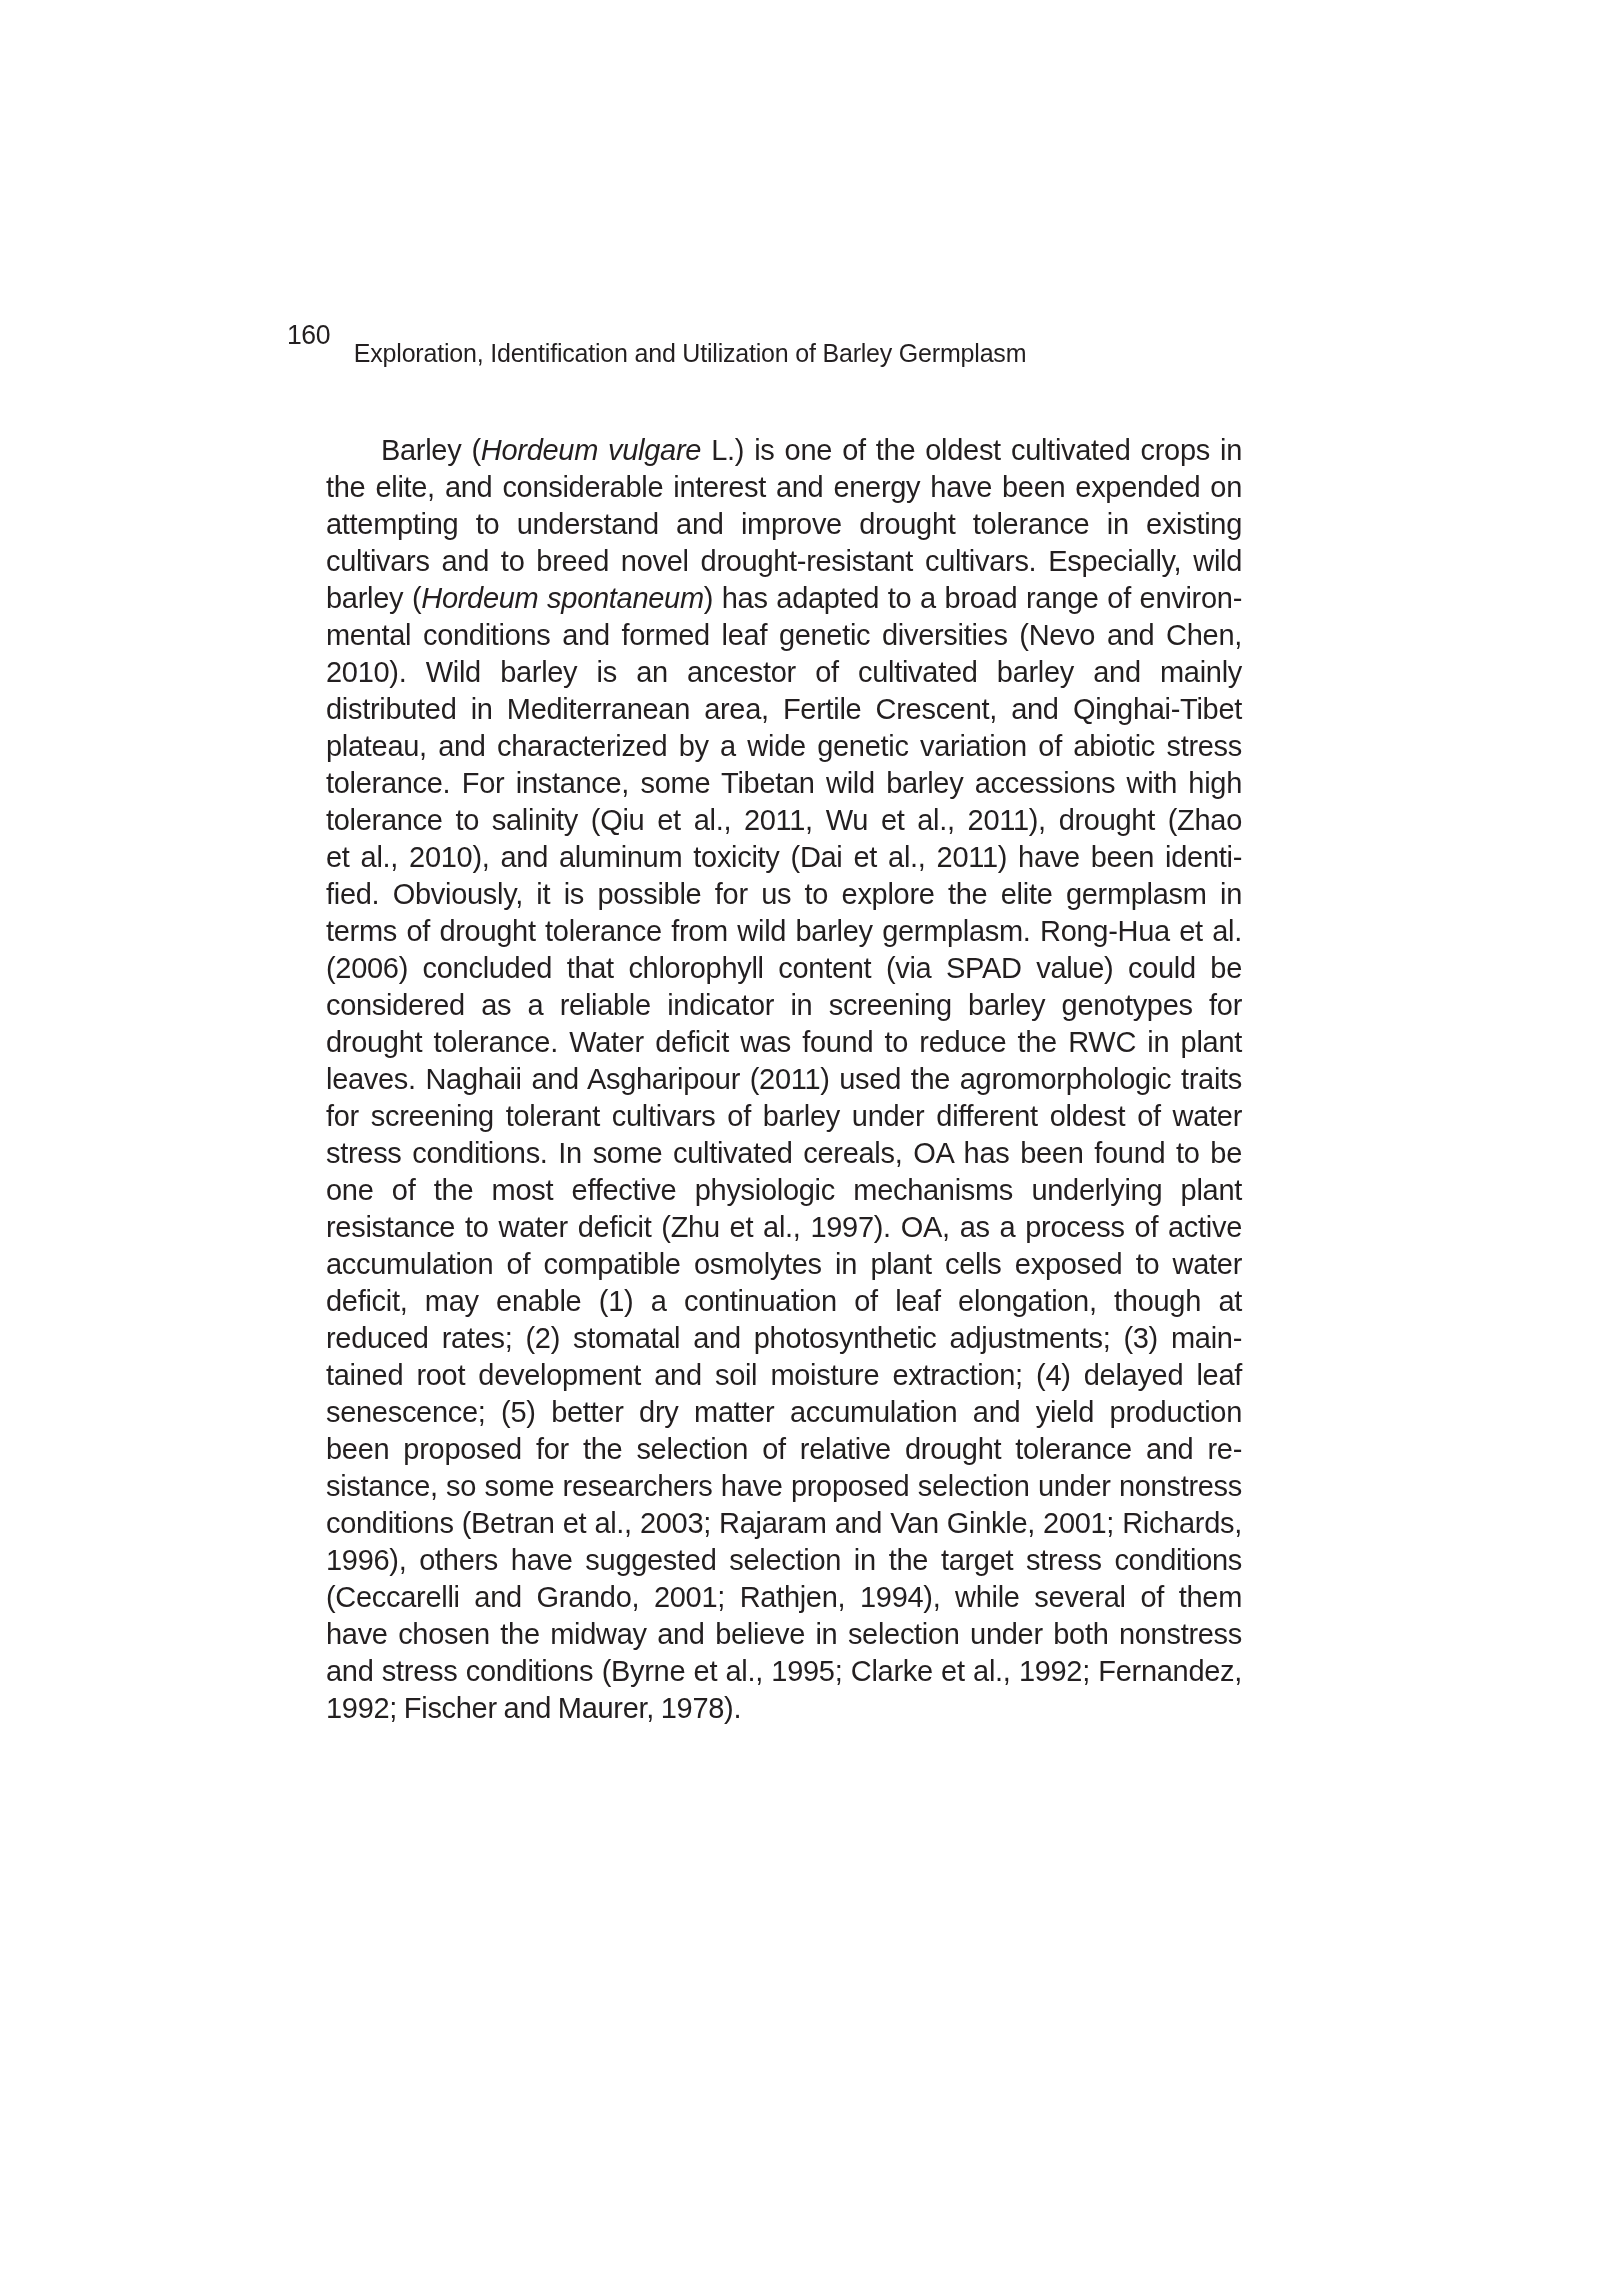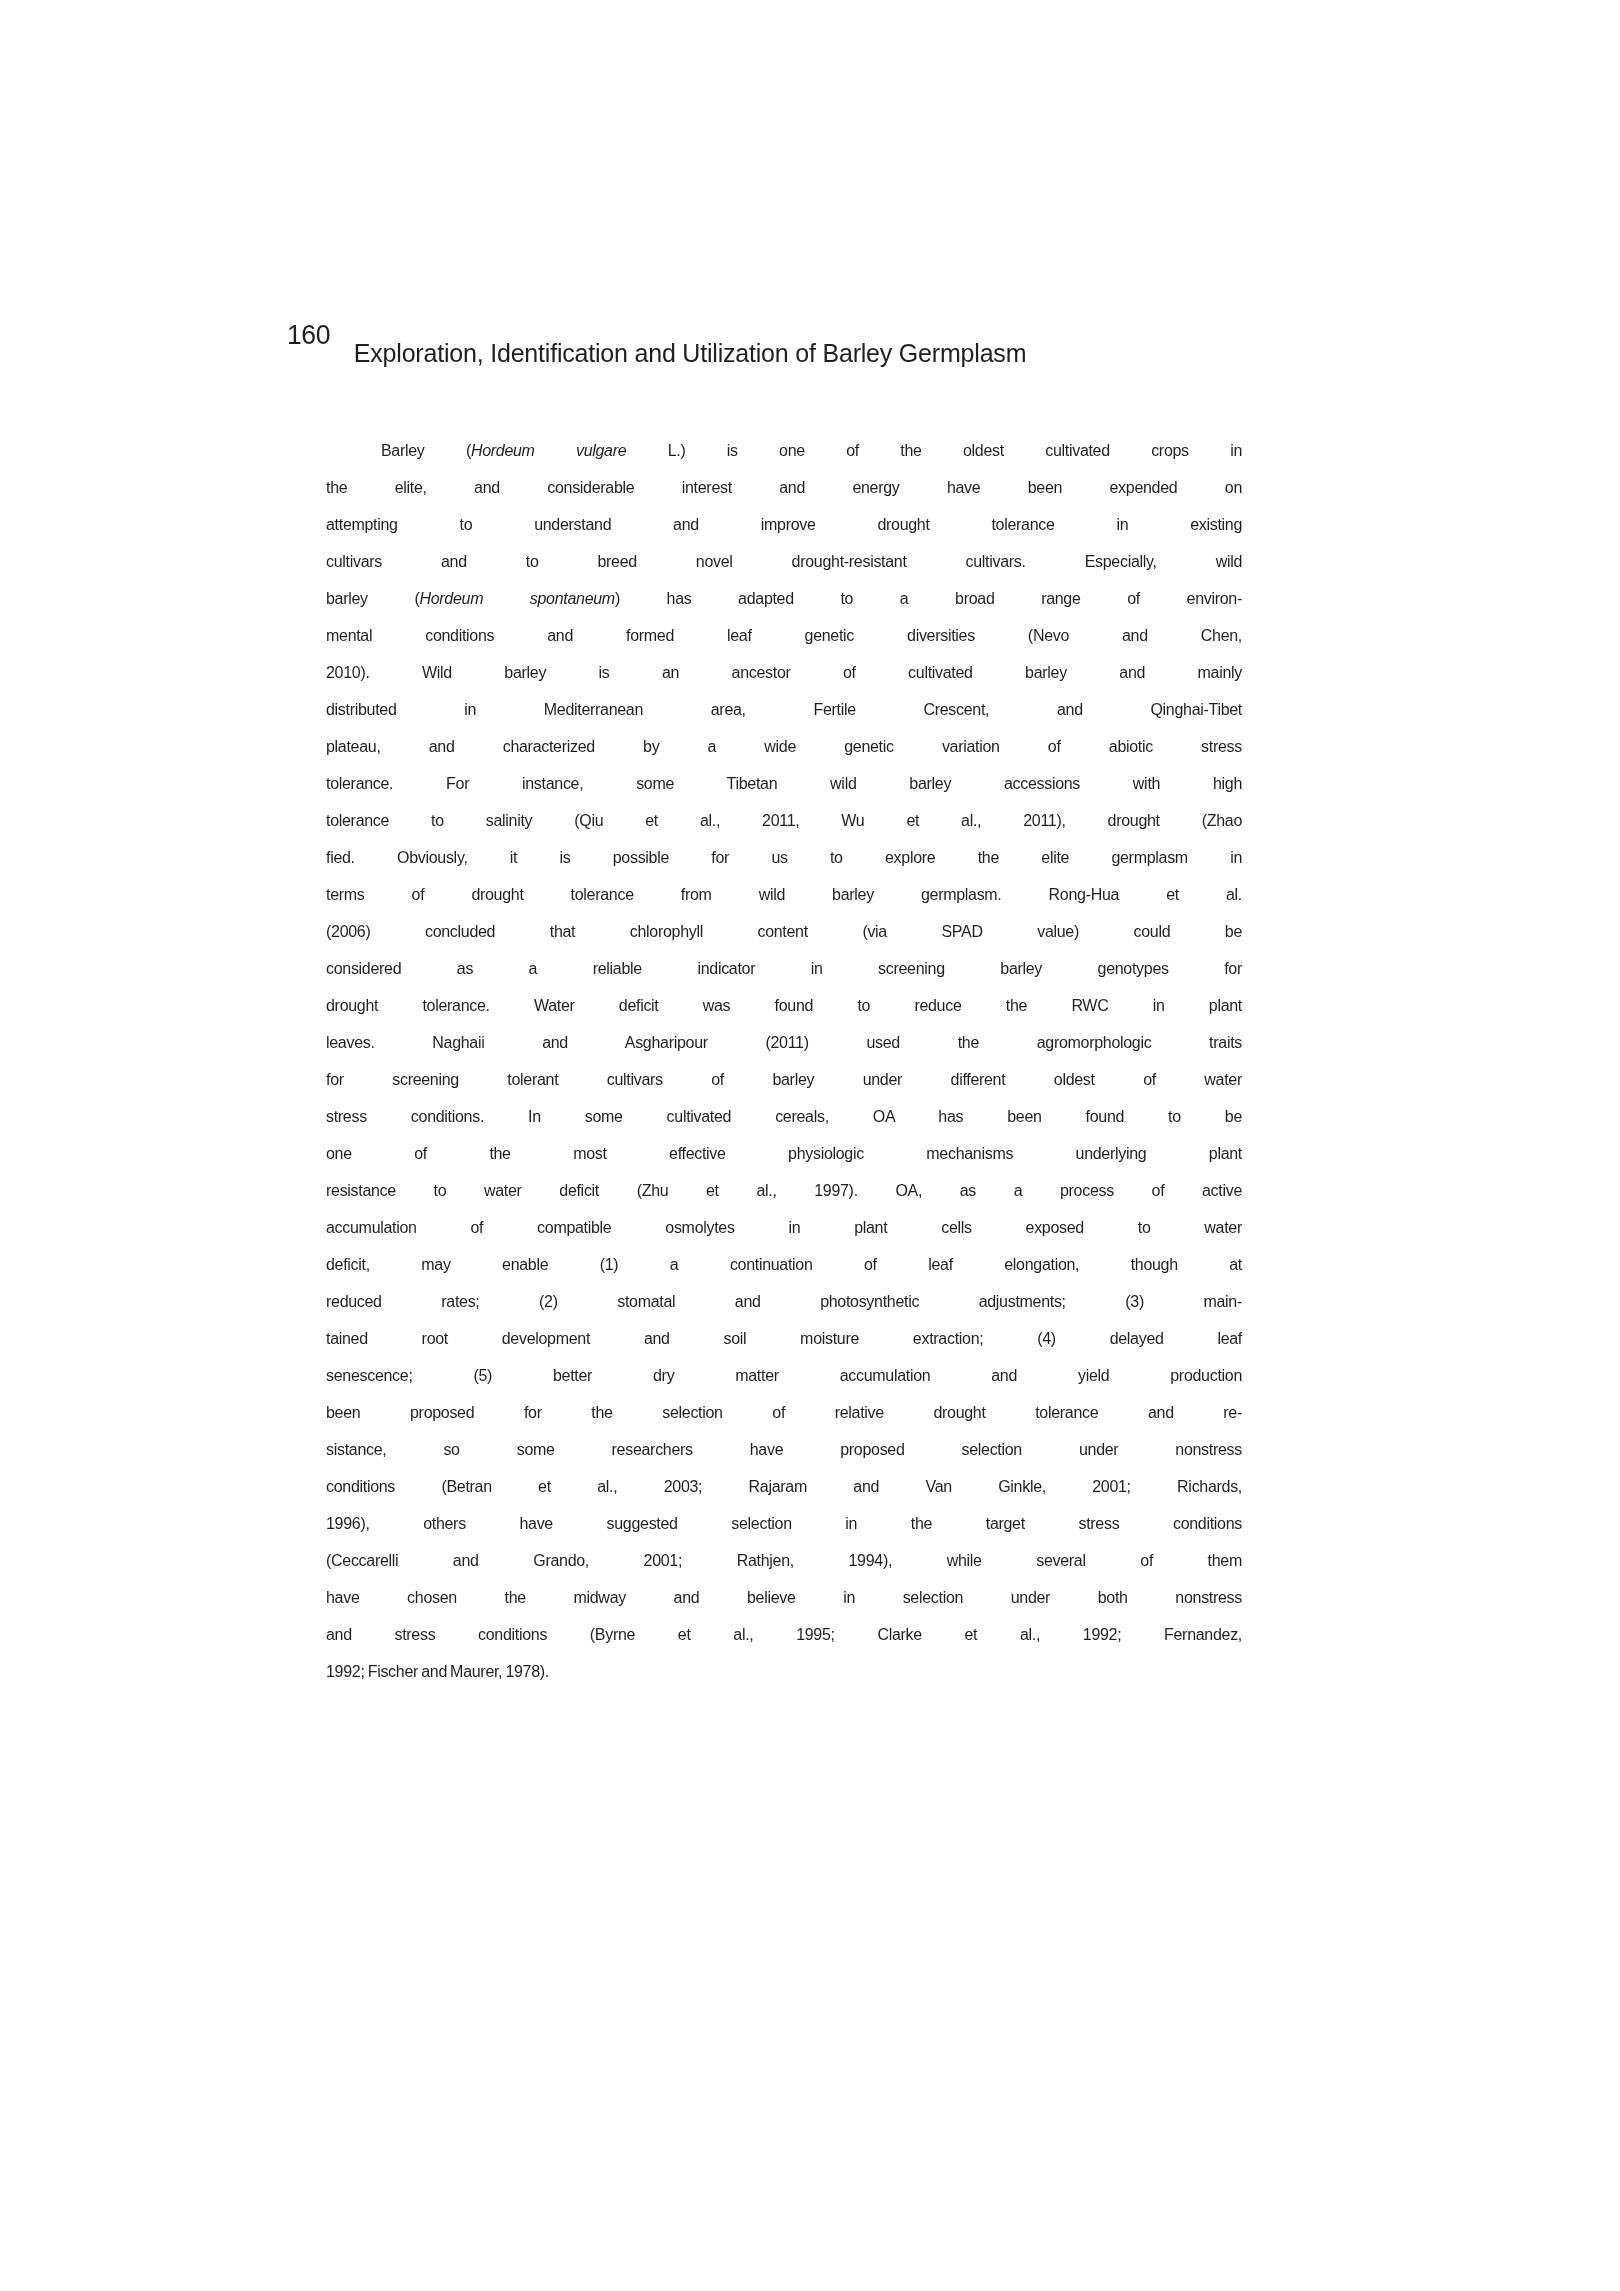--- a/index.html
+++ b/index.html
@@ -38,21 +38,21 @@
     .body-text {
       position: absolute;
       left: 326px;
       top: 432px;
       width: 916px;
     }
     .line {
       display: block;
       height: 37px;
       line-height: 37px;
-      font-size: 16px;
+      font-size: 29px;
       white-space: nowrap;
       text-align: justify;
       text-align-last: justify;
       letter-spacing: -0.3px;
       word-spacing: -1px;
     }
     .line.indent {
       padding-left: 55px;
     }
     .line.last {
@@ -75,20 +75,21 @@
     <div class="line"><span>the elite, and considerable interest and energy have been expended on</span></div>
     <div class="line"><span>attempting to understand and improve drought tolerance in existing</span></div>
     <div class="line"><span>cultivars and to breed novel drought-resistant cultivars. Especially, wild</span></div>
     <div class="line"><span>barley (</span><em>Hordeum spontaneum</em><span>) has adapted to a broad range of environ-</span></div>
     <div class="line"><span>mental conditions and formed leaf genetic diversities (Nevo and Chen,</span></div>
     <div class="line"><span>2010). Wild barley is an ancestor of cultivated barley and mainly</span></div>
     <div class="line"><span>distributed in Mediterranean area, Fertile Crescent, and Qinghai-Tibet</span></div>
     <div class="line"><span>plateau, and characterized by a wide genetic variation of abiotic stress</span></div>
     <div class="line"><span>tolerance. For instance, some Tibetan wild barley accessions with high</span></div>
     <div class="line"><span>tolerance to salinity (Qiu et al., 2011, Wu et al., 2011), drought (Zhao</span></div>
+    <div class="line"><span>et al., 2010), and aluminum toxicity (Dai et al., 2011) have been identi-</span></div>
     <div class="line"><span>fied. Obviously, it is possible for us to explore the elite germplasm in</span></div>
     <div class="line"><span>terms of drought tolerance from wild barley germplasm. Rong-Hua et al.</span></div>
     <div class="line"><span>(2006) concluded that chlorophyll content (via SPAD value) could be</span></div>
     <div class="line"><span>considered as a reliable indicator in screening barley genotypes for</span></div>
     <div class="line"><span>drought tolerance. Water deficit was found to reduce the RWC in plant</span></div>
     <div class="line"><span>leaves. Naghaii and Asgharipour (2011) used the agromorphologic traits</span></div>
     <div class="line"><span>for screening tolerant cultivars of barley under different oldest of water</span></div>
     <div class="line"><span>stress conditions. In some cultivated cereals, OA has been found to be</span></div>
     <div class="line"><span>one of the most effective physiologic mechanisms underlying plant</span></div>
     <div class="line"><span>resistance to water deficit (Zhu et al., 1997). OA, as a process of active</span></div>

